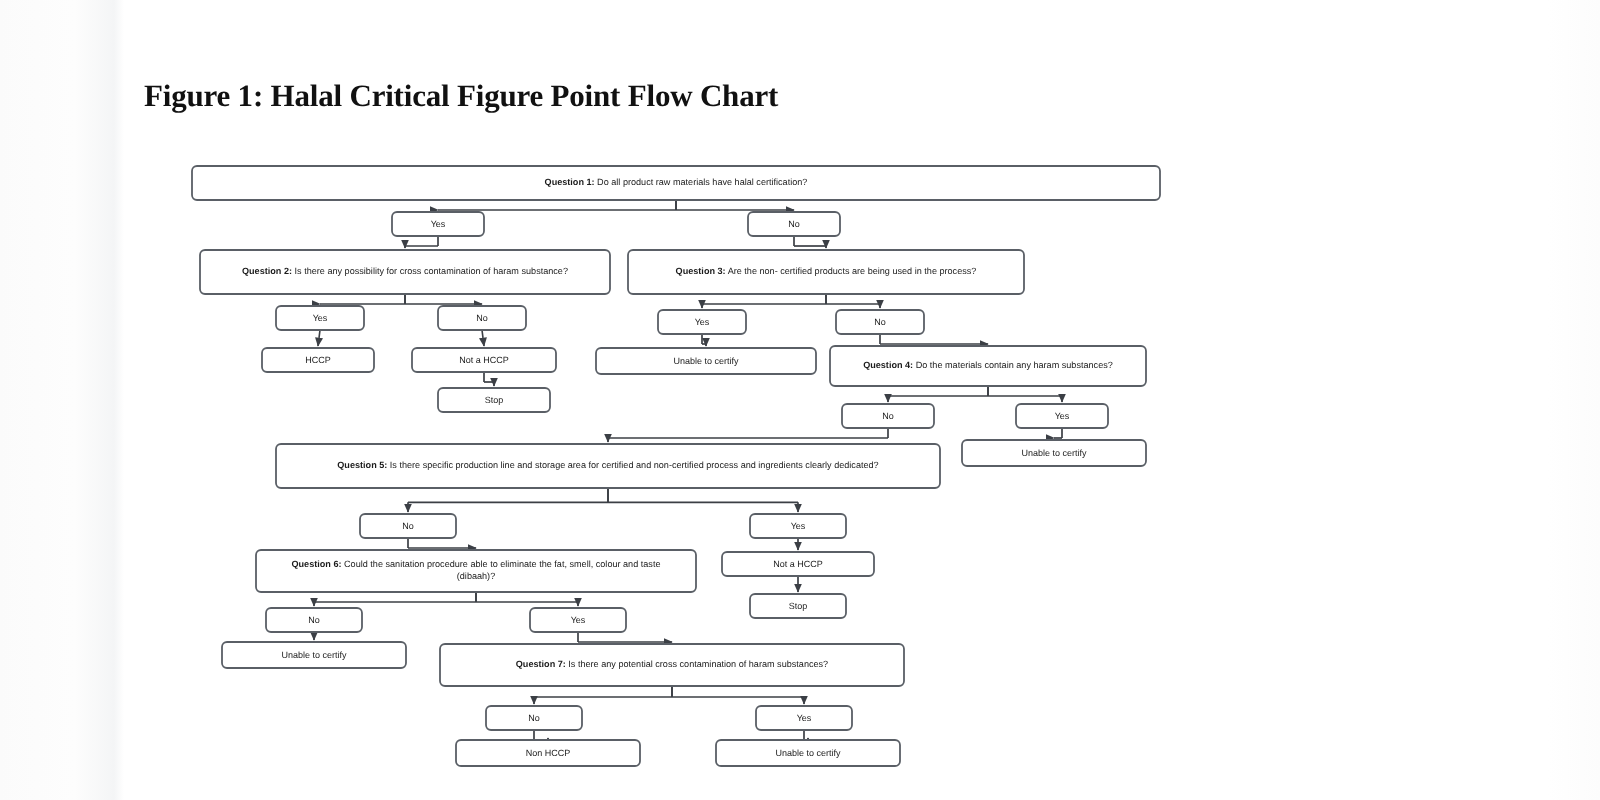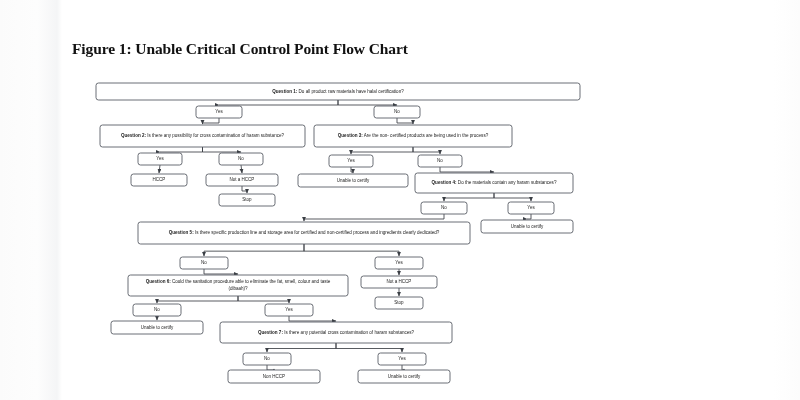--- a/index.html
+++ b/index.html
@@ -77,21 +77,21 @@
   }
 </style>
 </head>
 <body>
 
 <div id="page">
 
   <div id="page-edge-left"></div>
   <div id="page-edge-right"></div>
 
-  <div id="figure-title">Figure 1: Unable Critical Control Point Flow Chart</div>
+  <div id="figure-title">Figure 1: Halal Critical Figure Point Flow Chart</div>
 
   <svg id="flow-svg" width="800" height="400" viewBox="0 0 800 400">
     <defs>
       <marker id="arrowhead" markerWidth="5" markerHeight="5" refX="4.2" refY="2" orient="auto" markerUnits="userSpaceOnUse">
         <path d="M0,0 L4.6,2 L0,4 z" fill="#3b3f45"></path>
       </marker>
     </defs>
     <g id="edges-layer">
         <path class="conn" d="M338,100 L338,105"></path>
         <path class="conn" d="M338,105 L219,105"></path>

